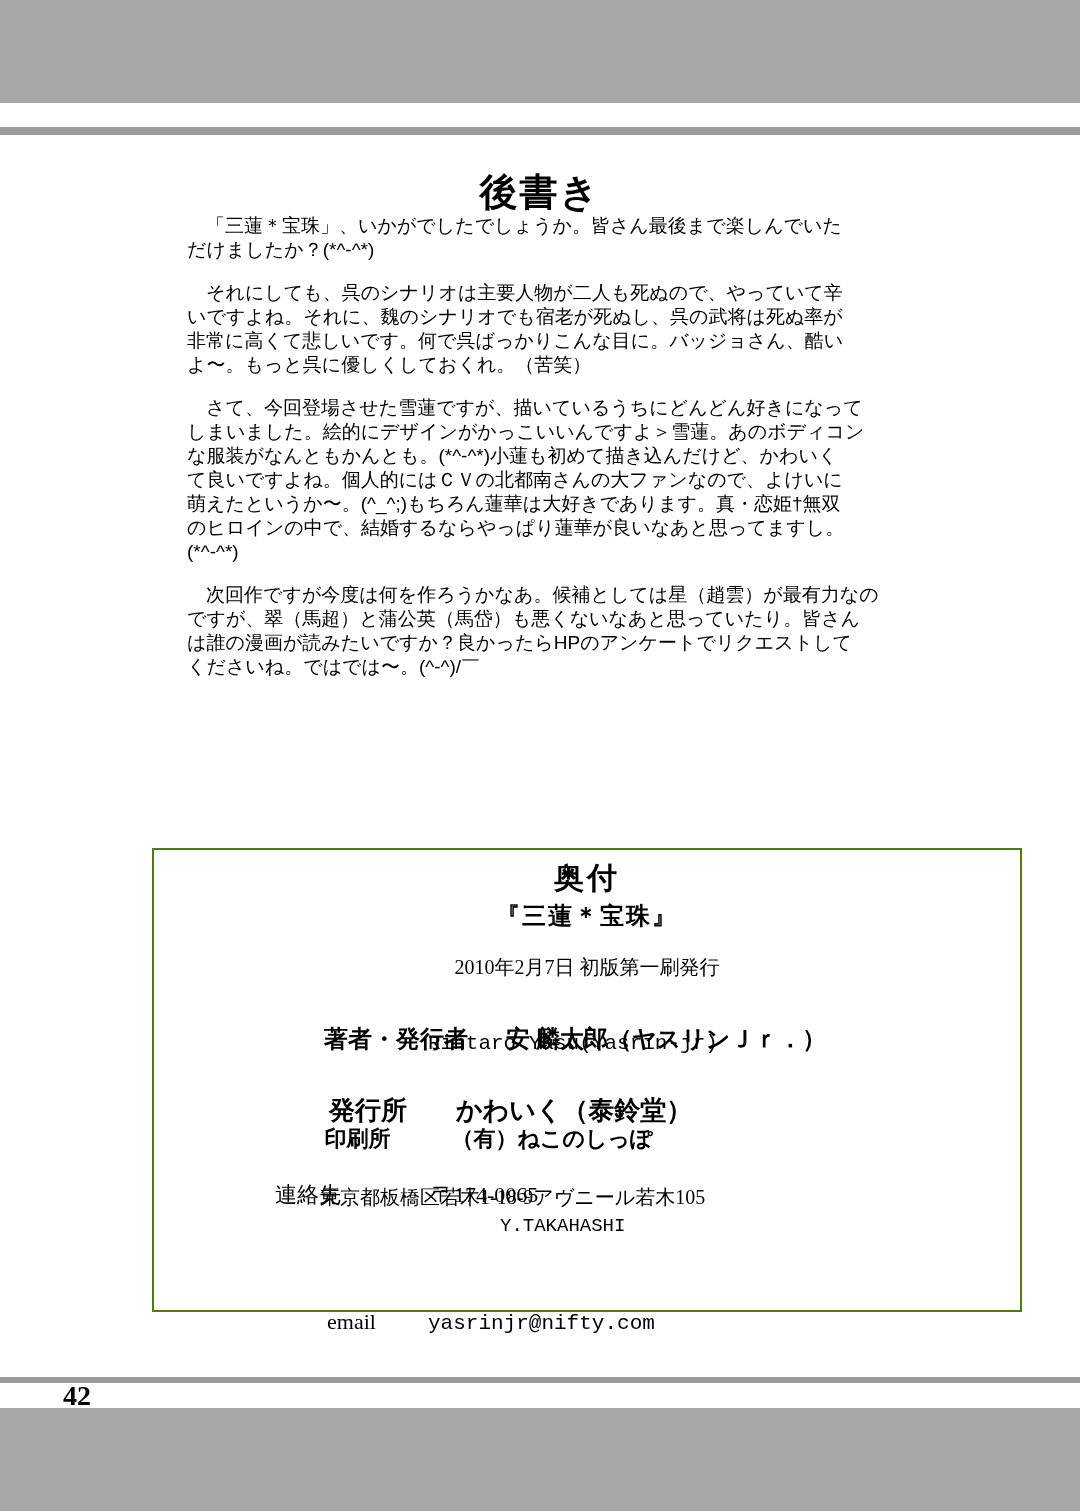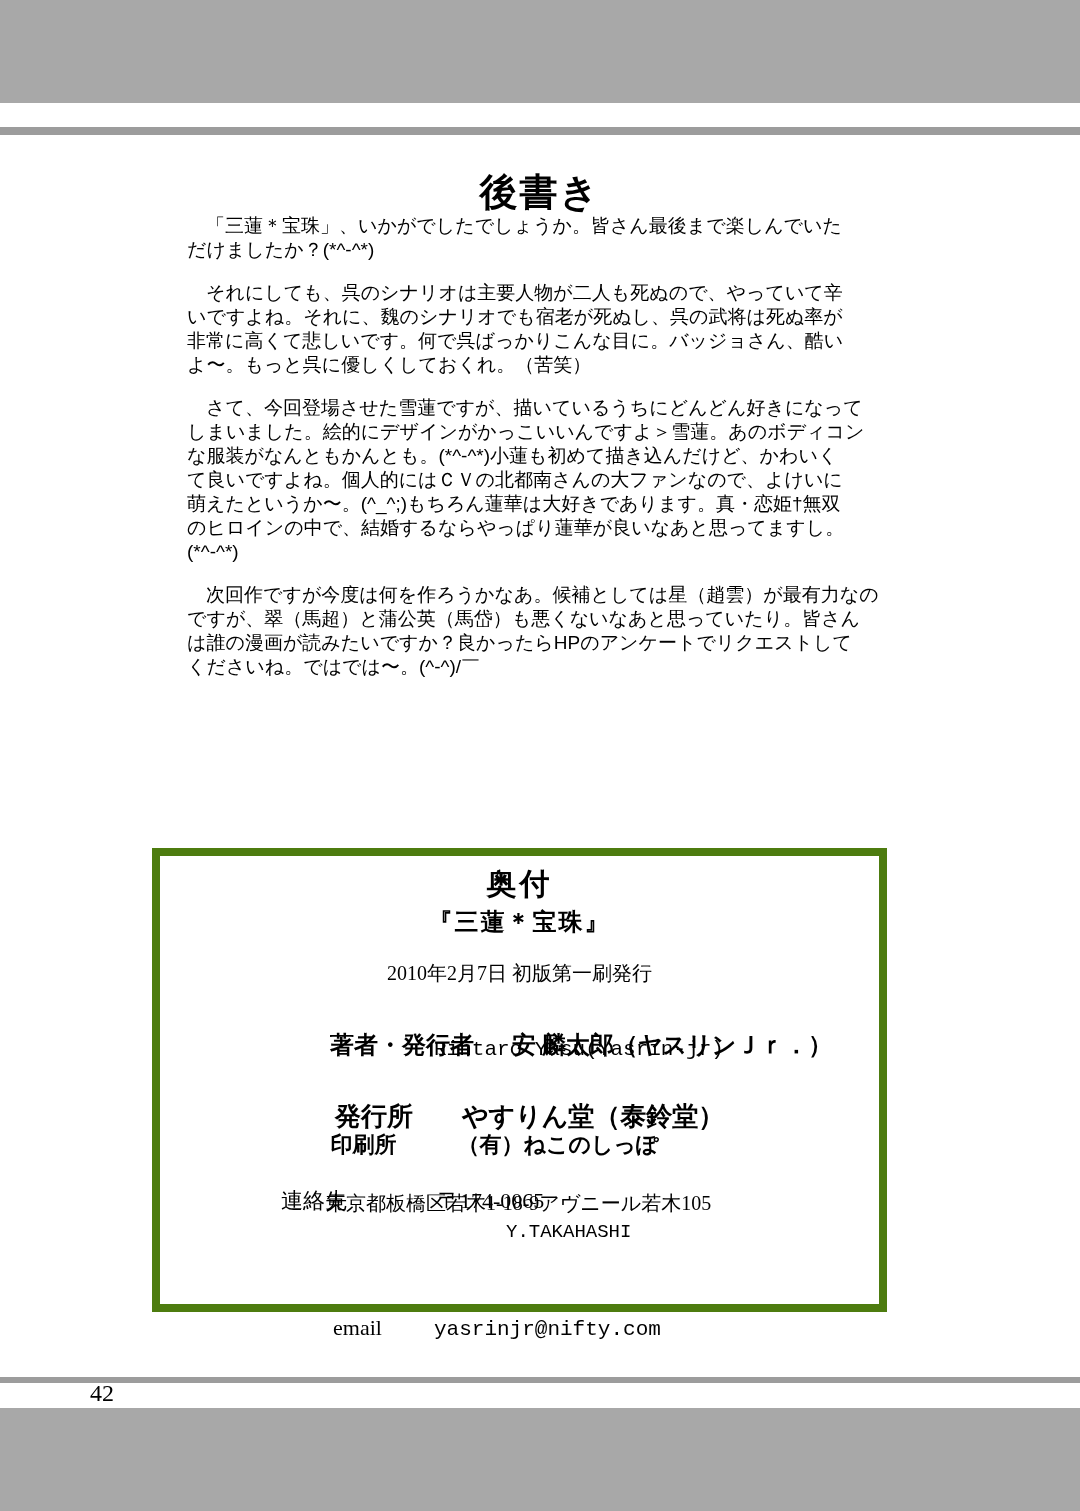--- a/index.html
+++ b/index.html
@@ -20,22 +20,22 @@
     text-align:center;font-size:38px;font-weight:bold;letter-spacing:2px;
   }
 
   .body-text{
     position:absolute;top:214px;left:187px;width:760px;
     font-size:19px;line-height:24px;
   }
   .body-text p{margin:0 0 19px 0;white-space:pre;}
 
   .colophon-box{
-    position:absolute;top:848px;left:152px;width:735px;height:464px;
-    border:8px solid #4d7c0f;box-sizing:border-box;
+    position:absolute;top:848px;left:152px;width:870px;height:464px;
+    border:2px solid #4d7c0f;box-sizing:border-box;
   }
   .colophon-box .abs{position:absolute;white-space:pre;}
   .c-heading{top:8px;left:0;width:100%;text-align:center;font-size:30px;font-weight:bold;letter-spacing:3px;}
   .c-title{top:50px;left:0;width:100%;text-align:center;
     font-family:"Liberation Serif",serif;font-weight:bold;font-size:24px;letter-spacing:2px;}
   .c-edition{top:104px;left:0;width:100%;text-align:center;
     font-family:"Liberation Serif",serif;font-size:20px;}
   .c-author{top:146px;left:146px;font-family:"Liberation Serif",serif;font-weight:bold;font-size:24px;}
   .c-author .lbl{margin-right:38px;}
   .c-romaji{top:182px;left:274px;font-family:"Liberation Mono",monospace;font-size:21px;}
@@ -47,21 +47,21 @@
   .c-address{top:334px;left:166px;font-family:"Liberation Serif",serif;font-size:20px;}
   .c-takahashi{top:365px;left:346px;font-family:"Liberation Mono",monospace;font-size:19px;}
   .c-hp{top:401px;left:99px;font-family:"Liberation Serif",serif;font-size:22px;}
   .c-email{top:433px;left:99px;font-family:"Liberation Serif",serif;font-size:22px;}
   .c-hp .lbl{display:inline-block;width:153px;}
   .c-email .lbl{display:inline-block;width:153px;text-align:center;}
   .c-hp .val,.c-email .val{font-family:"Liberation Mono",monospace;font-size:21px;}
 
   .page-number{
     position:absolute;top:1380px;left:63px;
-    font-family:"Liberation Serif",serif;font-size:24px;font-weight:normal;margin-left:27px;
+    font-family:"Liberation Serif",serif;font-size:28px;font-weight:bold;
   }
 </style>
 </head>
 <body>
 
 <div class="band band-top"></div>
 <div class="rule rule-top"></div>
 
 <h1 class="afterword-title">後書き</h1>
 
@@ -89,21 +89,21 @@
   <div class="abs c-heading">奥付</div>
   <div class="abs c-title">『三蓮＊宝珠』</div>
   <div class="abs c-edition">2010年2月7日 初版第一刷発行</div>
 
   <div class="abs c-author">
     <span class="lbl">著者・発行者</span><span>安 麟太郎（ヤスリンＪｒ．）</span>
   </div>
   <div class="abs c-romaji">Rintaro Yasu(Yasrin-jr)</div>
 
   <div class="abs c-pub">
-    <span class="lbl">発行所</span><span>やすりん堂（泰鈴堂）</span>
+    <span class="lbl">発行所</span><span>かわいく（泰鈴堂）</span>
   </div>
   <div class="abs c-print">
     <span class="lbl">印刷所</span><span>（有）ねこのしっぽ</span>
   </div>
 
   <div class="abs c-contact">
     <span class="lbl">連絡先</span><span>〒174-0065</span>
   </div>
   <div class="abs c-address">東京都板橋区若木1-18-9アヴニール若木105</div>
   <div class="abs c-takahashi">Y.TAKAHASHI</div>

